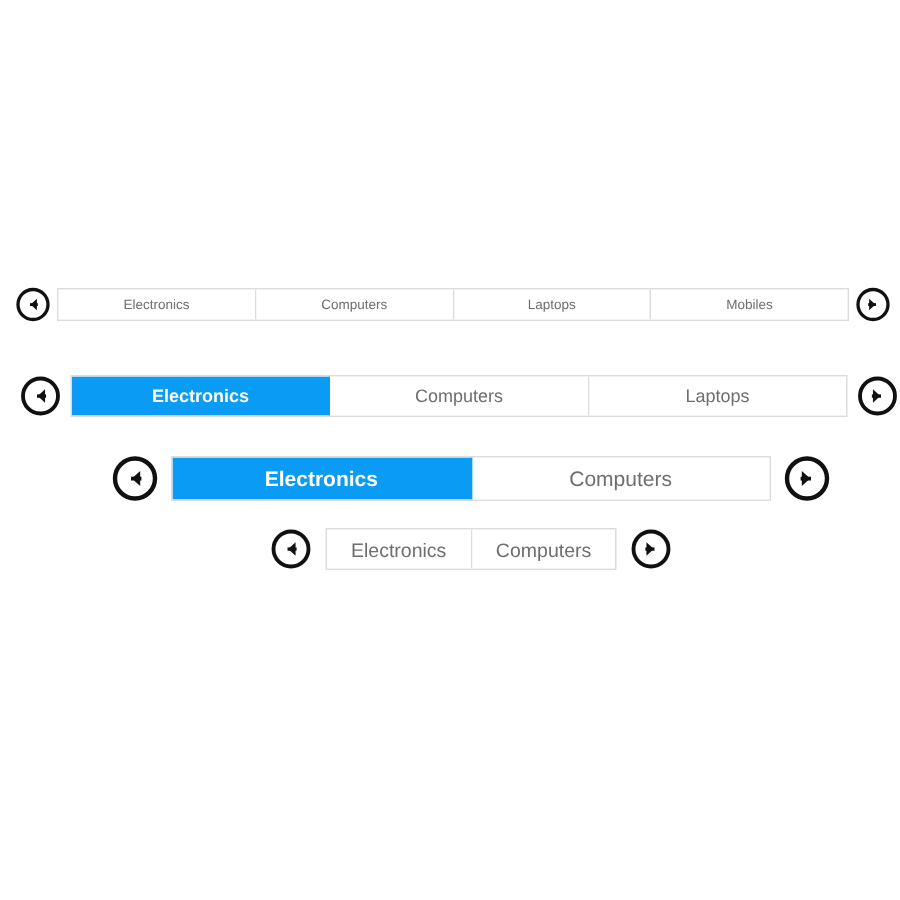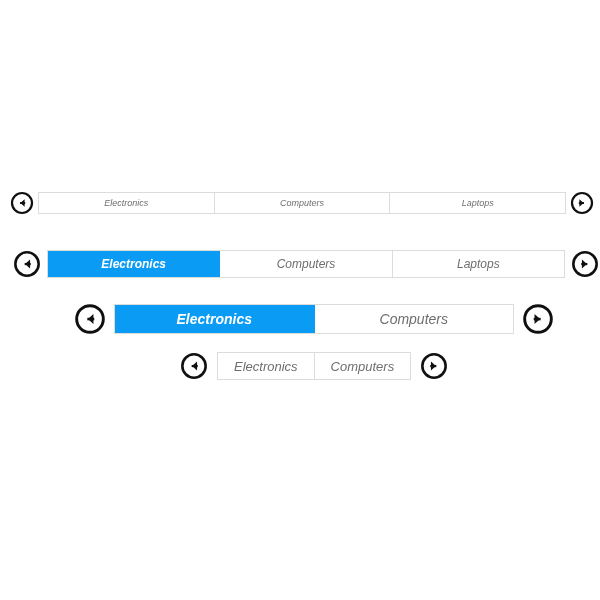--- a/index.html
+++ b/index.html
@@ -12,21 +12,20 @@
     background: #ffffff;
     font-family: "Liberation Sans", sans-serif;
     -webkit-font-smoothing: antialiased;
     overflow: hidden;
   }
 
   .stage {
     position: relative;
     width: 516px;
     height: 600px;
-    font-style: italic;
   }
 
   
   .carousel-row {
     position: absolute;
     display: flex;
     align-items: center;
     box-sizing: border-box;
   }
 
@@ -123,20 +122,23 @@
     <div class="tabstrip">
       <div class="tab">
         <span>Electronics</span>
       </div>
       <div class="tab">
         <span>Computers</span>
       </div>
       <div class="tab">
         <span>Laptops</span>
       </div>
+      <div class="tab">
+        <span>Mobiles</span>
+      </div>
     </div>
     <div class="nav-arrow arrow-next">
       <span>
         <svg viewBox="0 0 24 24" width="100%" height="100%" aria-hidden="true">
           <circle cx="12" cy="12" r="10" fill="none" stroke="currentColor" stroke-width="2.2"></circle>
           <path d="M9.4 8.2 L13.6 12 L9.4 15.8 Z" fill="currentColor"></path>
           <rect x="8.8" y="11.1" width="5.2" height="1.9" fill="currentColor"></rect>
         </svg>
       </span>
     </div>

